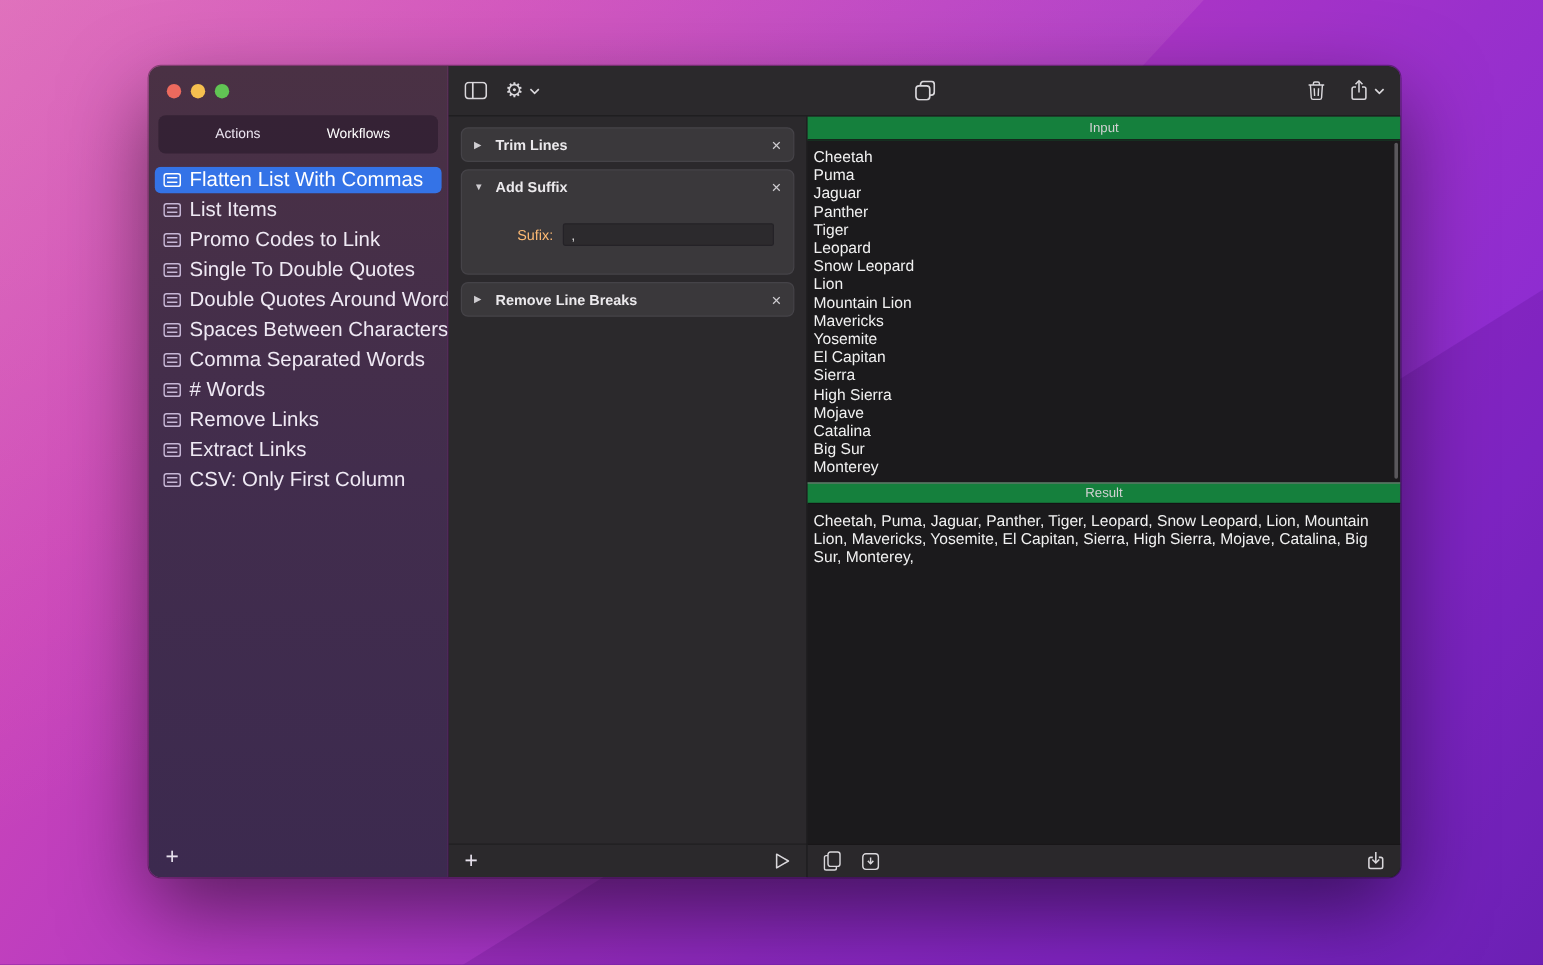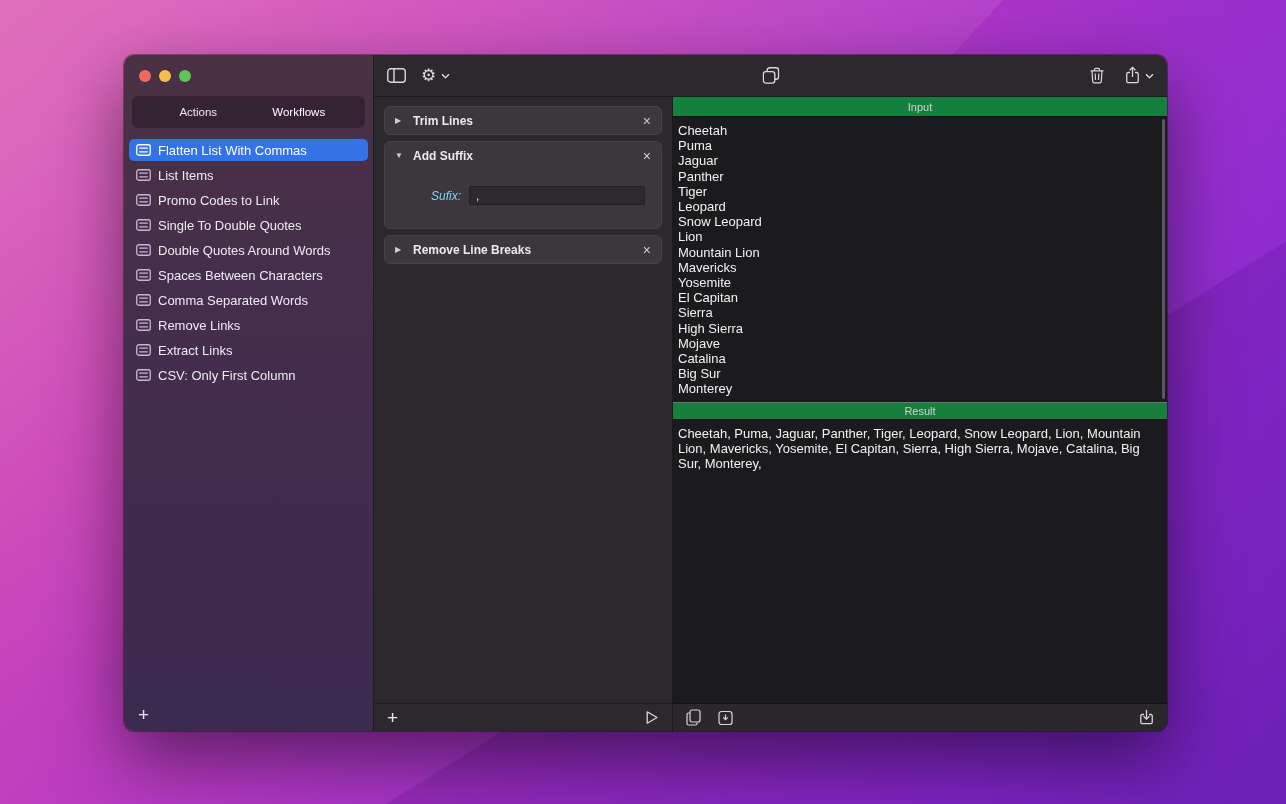--- a/index.html
+++ b/index.html
@@ -44,21 +44,21 @@
     background: rgba(18,8,24,0.35); border-radius: 6px; padding: 16px;
   }
   .tab {
     flex: 1; display: flex; align-items: center; justify-content: center;
     font-size: 11.5px; color: #ece5f1; border-radius: 5px;
   }
   .tab.active { background: #8b7f92; color: #ffffff; }
   .list { margin-top: 11px; padding: 0 5px; flex: 1; display: flex; flex-direction: column; gap: 3px; overflow: hidden; }
   .sb-item {
     height: 22px; flex: none; display: flex; align-items: center; gap: 7px;
-    padding: 0 7px; border-radius: 5px; font-size: 13px; color: #efe9f4; white-space: nowrap;
+    padding: 0 7px; border-radius: 5px; font-size: 17px; color: #efe9f4; white-space: nowrap;
   }
   .sb-item.selected { background: #3473e7; color: #fff; }
   .sb-icon { display: flex; color: #c6b6d5; flex: none; }
   .sb-item.selected .sb-icon { color: #ffffff; }
   .sb-bottom { height: 34px; display: flex; align-items: center; padding: 0 14px; }
   .plus-btn {
     background: none; border: none; color: #e6e0ec; font-size: 19px; font-weight: 300;
     line-height: 1; font-family: inherit; display: flex; align-items: center;
   }
   
@@ -78,21 +78,21 @@
   .content { flex: 1; display: flex; min-height: 0; }
   
   .middle { width: 299px; flex: none; display: flex; flex-direction: column; border-right: 1px solid #1a191b; }
   .cards { flex: 1; padding: 9px 10px; display: flex; flex-direction: column; gap: 6px; overflow: hidden; }
   .card { background: #3a383b; border: 1px solid #454348; border-radius: 6px; flex: none; }
   .card-header { height: 27px; display: flex; align-items: center; gap: 9px; padding: 0 10px; }
   .disclosure { font-size: 8px; color: #cfcdd1; width: 9px; flex: none; }
   .card-title { flex: 1; font-size: 12px; font-weight: 700; color: #ebe9ec; }
   .card-close { background: none; border: none; color: #cfcdd1; font-size: 14px; line-height: 1; padding: 0; font-family: inherit; }
   .card-body { height: 59px; display: flex; align-items: center; gap: 8px; padding: 0 16px 6px 46px; }
-  .field-label { font-size: 12px; color: #7dd3fc; flex: none; font-style: italic; }
+  .field-label { font-size: 12px; color: #fdba74; flex: none; }
   .field-input {
     flex: 1; height: 19px; background: #2c2a2d; border: 1px solid #242227; border-radius: 2px;
     color: #d8d8d8; font-size: 12px; padding: 0 6px; font-family: inherit; outline: none;
   }
   .mid-bottom {
     height: 28px; flex: none; display: flex; align-items: center; justify-content: space-between;
     padding: 0 13px; border-top: 1px solid rgba(0,0,0,0.25);
   }
   .run-btn { background: none; border: none; color: #d9d7db; display: flex; padding: 0; }
   
@@ -196,20 +196,29 @@
         <span>Spaces Between Characters</span>
       </div>
       <div class="sb-item">
         <span class="sb-icon">
             <svg width="15" height="12" viewBox="0 0 15 12" fill="none" stroke="currentColor">
               <rect x="0.75" y="0.75" width="13.5" height="10.5" rx="2" stroke-width="1.3"></rect>
               <path d="M3.2 4.2h8.6M3.2 7.8h8.6" stroke-width="1.2"></path>
             </svg>
           </span>
         <span>Comma Separated Words</span>
+      </div>
+      <div class="sb-item">
+        <span class="sb-icon">
+            <svg width="15" height="12" viewBox="0 0 15 12" fill="none" stroke="currentColor">
+              <rect x="0.75" y="0.75" width="13.5" height="10.5" rx="2" stroke-width="1.3"></rect>
+              <path d="M3.2 4.2h8.6M3.2 7.8h8.6" stroke-width="1.2"></path>
+            </svg>
+          </span>
+        <span># Words</span>
       </div>
       <div class="sb-item">
         <span class="sb-icon">
             <svg width="15" height="12" viewBox="0 0 15 12" fill="none" stroke="currentColor">
               <rect x="0.75" y="0.75" width="13.5" height="10.5" rx="2" stroke-width="1.3"></rect>
               <path d="M3.2 4.2h8.6M3.2 7.8h8.6" stroke-width="1.2"></path>
             </svg>
           </span>
         <span>Remove Links</span>
       </div>

